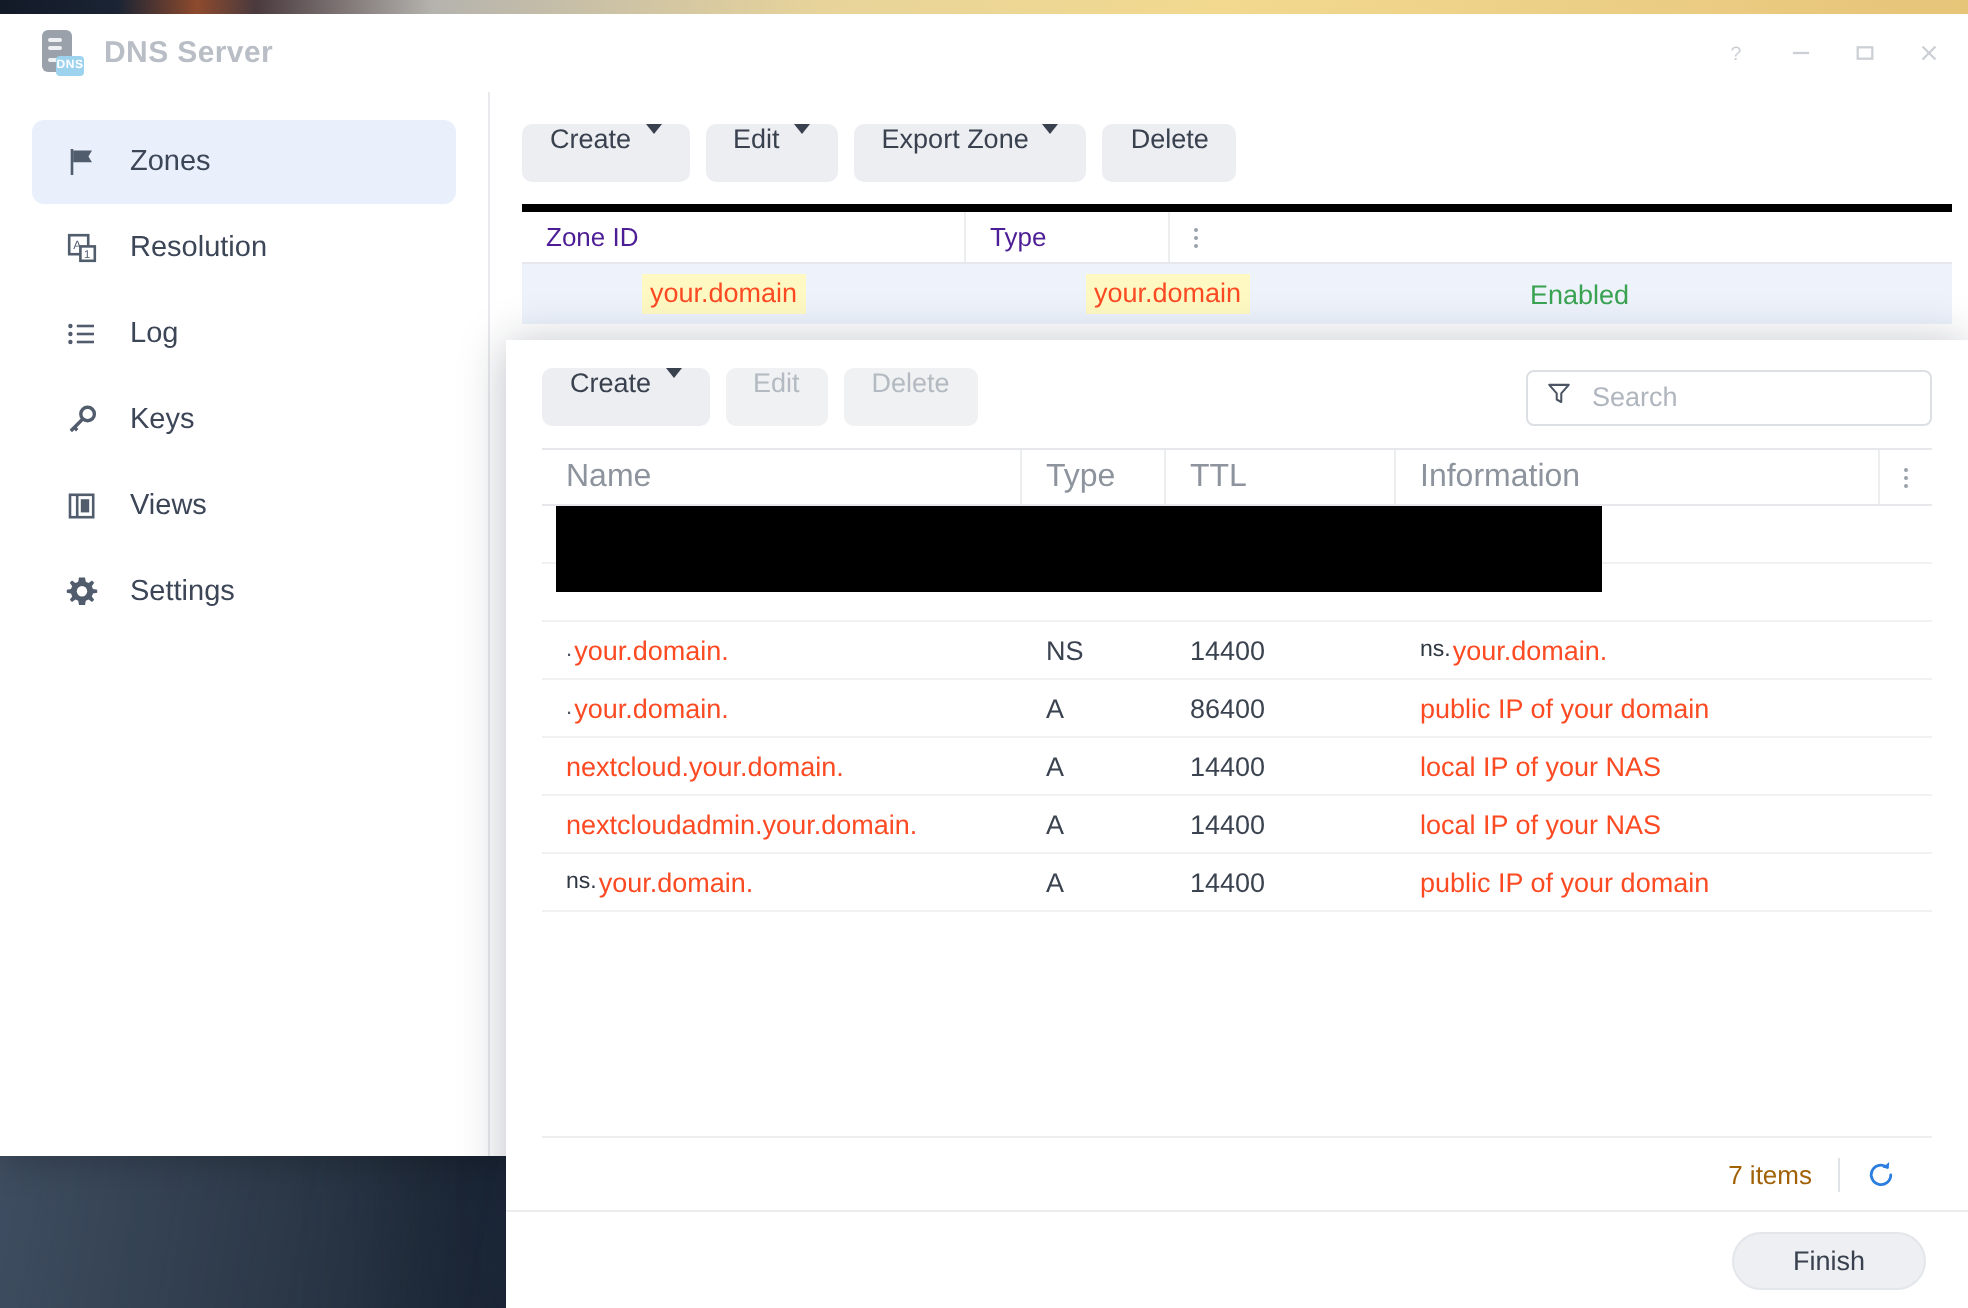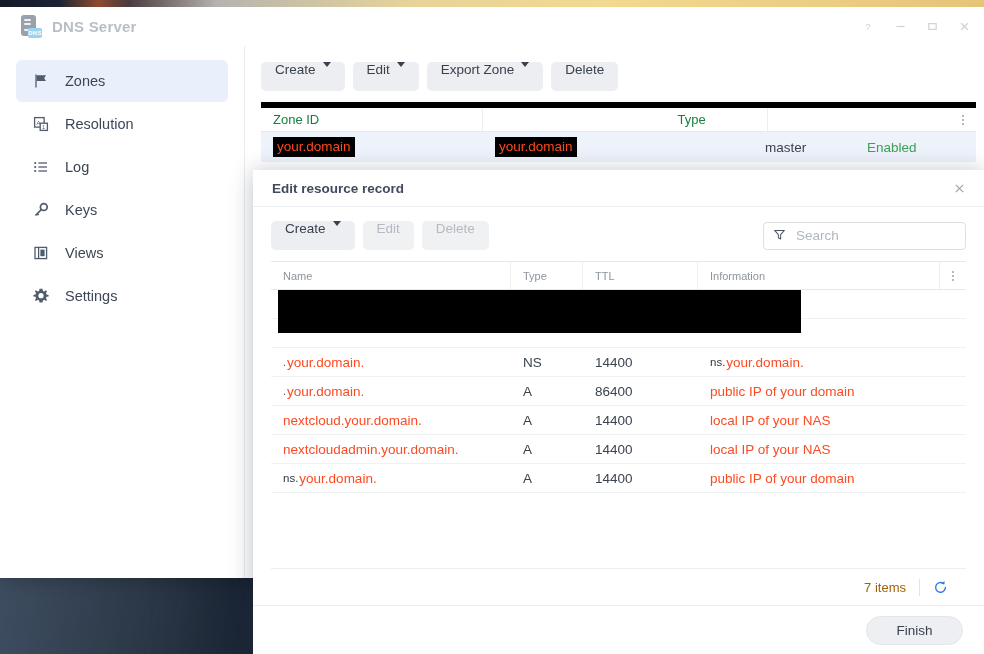--- a/index.html
+++ b/index.html
@@ -145,31 +145,31 @@
   .tb-btn .caret {
     width: 0; height: 0;
     border-left: 4px solid transparent;
     border-right: 4px solid transparent;
     border-top: 5px solid #39414f;
   }
 
   
   .grid-head {
     display: flex;
-    border-top: 6px solid #000000;
+    border-top: 4px solid #000000;
     border-bottom: 1px solid #e6e8eb;
     height: 30px; align-items: center;
-    font-size: 13px; color: #15803d; justify-content: space-between;
+    font-size: 13px; color: #4c1d95;
   }
   .grid-head .gh { padding: 0 12px; border-right: 1px solid #eceef0; height: 100%; display:flex; align-items:center; }
   .zone-row { display: flex; height: 30px; align-items: center; background: #edf2fb; font-size: 13.5px; color: #3a434f; }
   .zone-row .gc { padding: 0 12px; height: 100%; display: flex; align-items: center; }
   .redbox {
-    background: #000000; color: #fc4a23;
-    padding: 2px 4px; line-height: 16px;
+    background: #fef9c3; color: #fc4a23;
+    padding: 2px 4px; line-height: 16px; margin-left: 48px;
   }
   .red { color: #fc4a23; }
   .green { color: #3aa352; }
 
   
   #modal {
     position: absolute;
     left: 253px; top: 170px;
     width: 731px; height: 484px;
     background: #ffffff;
@@ -208,21 +208,21 @@
     background: transparent;
   }
   .search-wrap input::placeholder { color: #b0b6be; }
 
   
   .rec-head {
     display: flex;
     border-top: 1px solid #e6e8eb;
     border-bottom: 1px solid #e6e8eb;
     height: 29px; align-items: center;
-    font-size: 11px; color: #8d949e;
+    font-size: 16px; color: #8d949e;
   }
   .rec-head .rh { padding: 0 12px; height: 100%; display: flex; align-items: center; border-right: 1px solid #eceef0; }
   .rec-head .rh:last-child { border-right: none; }
   .col-name { width: 240px; flex: none; }
   .col-type { width: 72px; flex: none; }
   .col-ttl  { width: 115px; flex: none; }
   .col-info { flex: 1; }
   .col-kebab { width: 26px; flex: none; justify-content: center; padding: 0 !important; }
 
   #rec-body { position: relative; flex: 1; min-height: 0; }
@@ -424,40 +424,30 @@
         </div>
       </div>
 
       <div class="zone-row">
         <div class="gc" style="width:222px;flex:none">
           <span class="redbox">your.domain</span>
         </div>
         <div class="gc" style="width:270px;flex:none">
           <span class="redbox">your.domain</span>
         </div>
-        <div class="gc" style="width:102px;flex:none">master</div>
         <div class="gc green" style="flex:1">Enabled</div>
         <div class="gc" style="width:26px;flex:none"></div>
       </div>
 
     </div>
   </div>
 </div>
 
 <div id="modal">
 
-  <div id="modal-header">
-    <div id="modal-title">Edit resource record</div>
-    <div id="modal-close">
-      <svg width="13" height="13" viewBox="0 0 16 16">
-          <line x1="3.5" y1="3.5" x2="12.5" y2="12.5" stroke="#98a0ab" stroke-width="1.4"></line>
-          <line x1="12.5" y1="3.5" x2="3.5" y2="12.5" stroke="#98a0ab" stroke-width="1.4"></line>
-        </svg>
-    </div>
-  </div>
 
   <div id="modal-main">
 
     <div class="modal-toolbar">
       <button class="tb-btn">
         <span>Create</span>
         <span class="caret"></span>
       </button>
       <button class="tb-btn disabled">
         <span>Edit</span>

